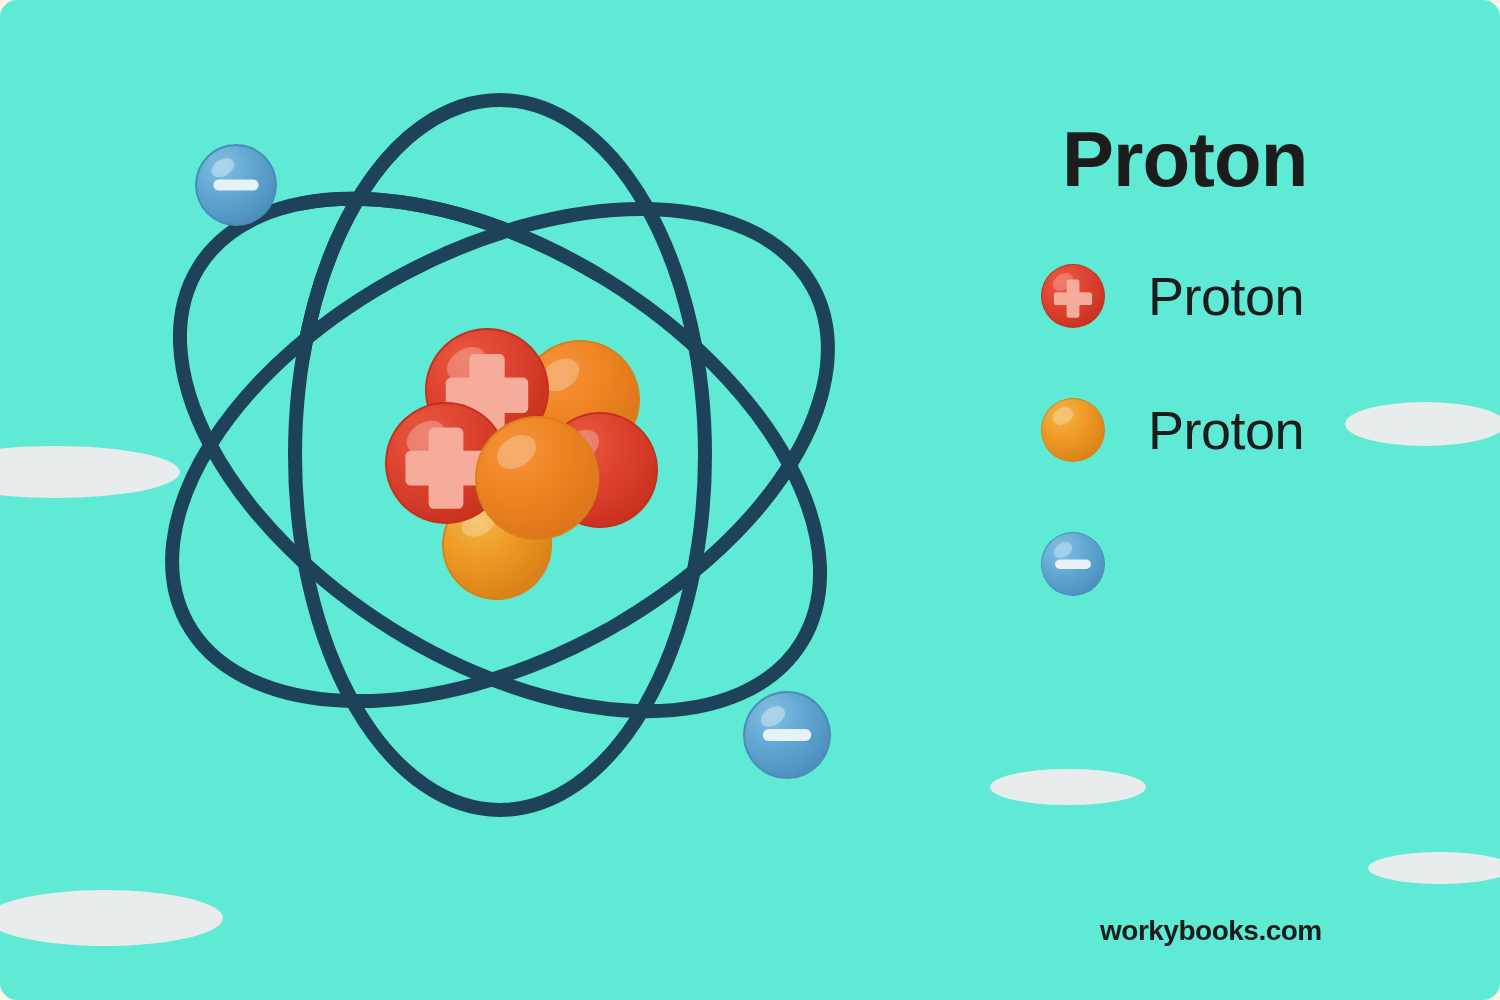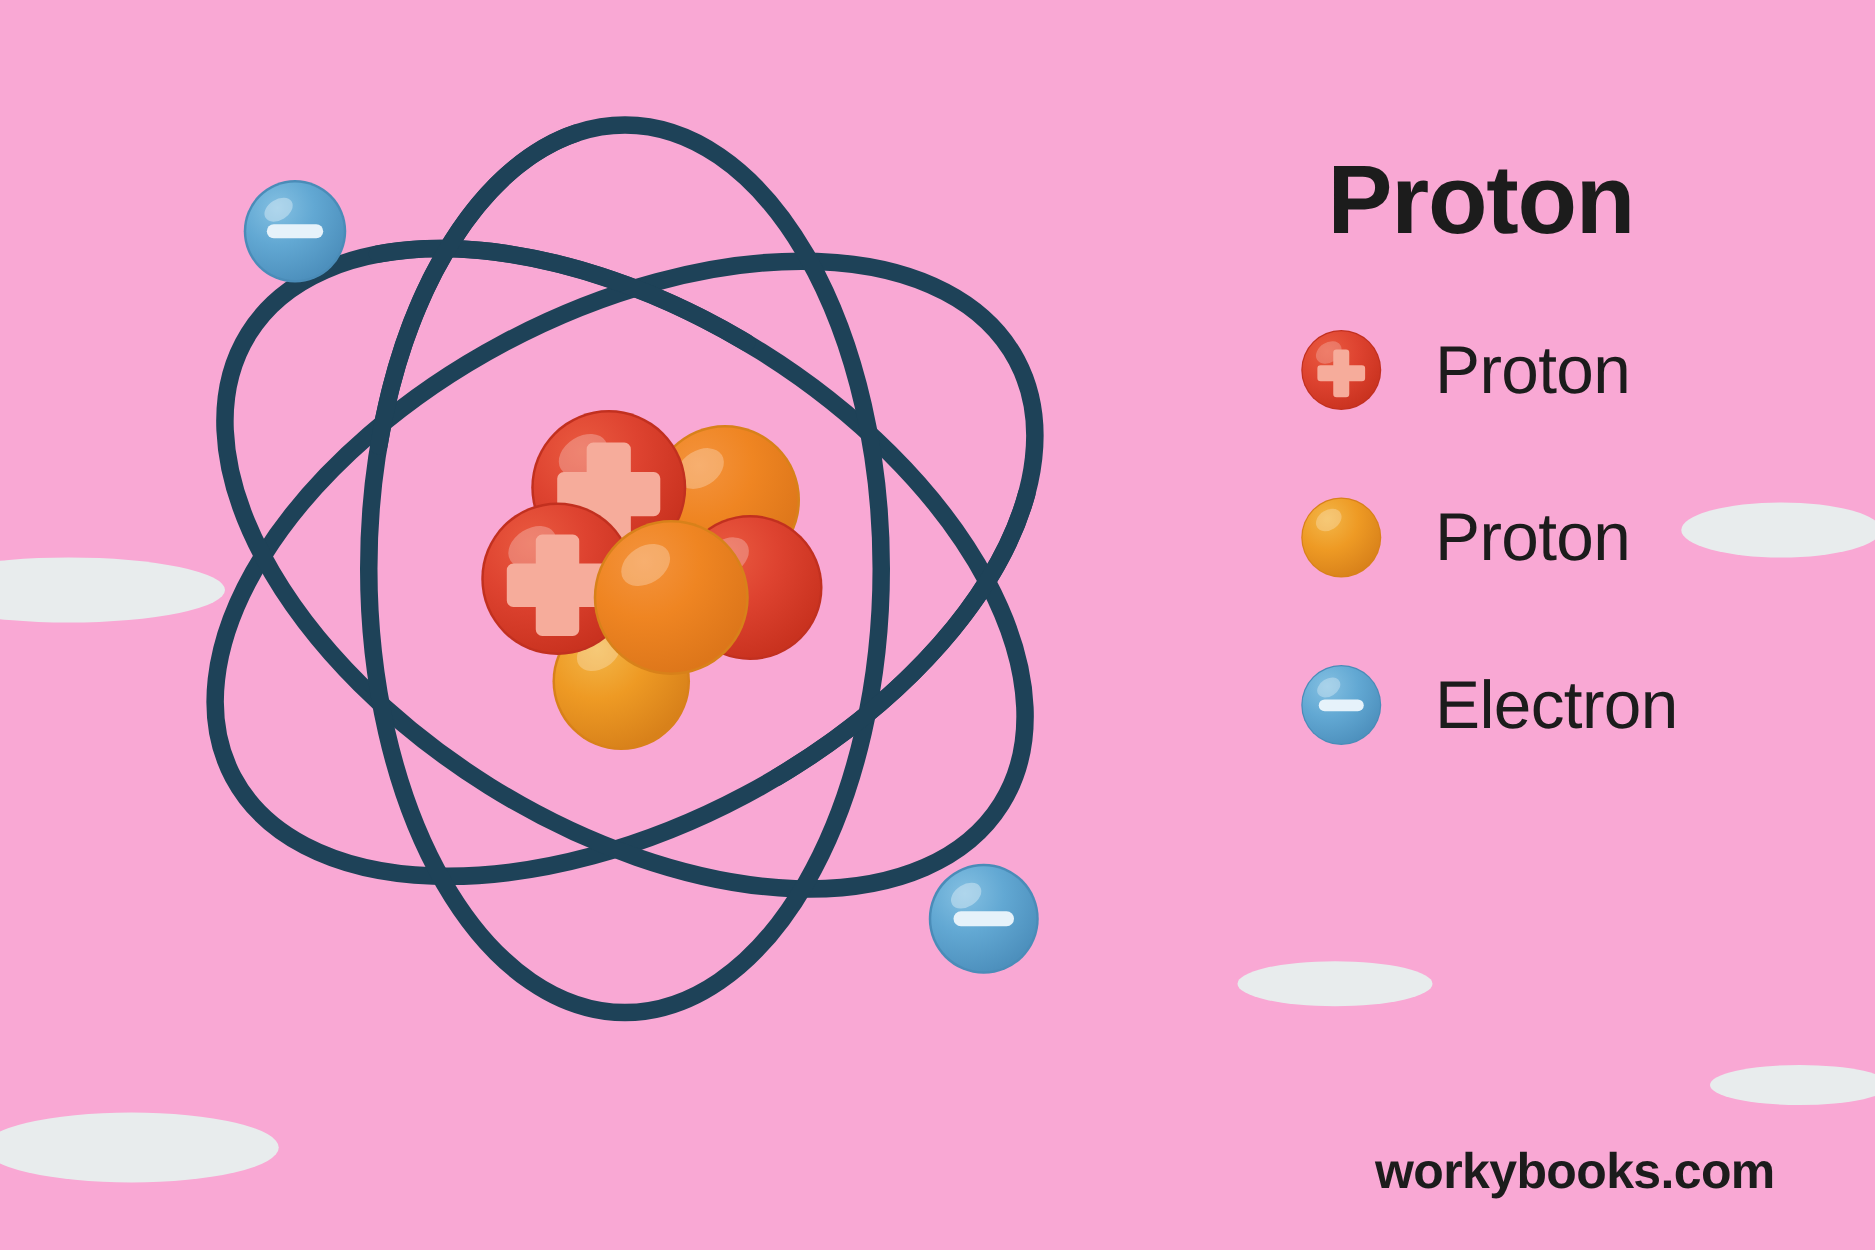--- a/index.html
+++ b/index.html
@@ -5,23 +5,24 @@
 <style>
   html, body {
     margin: 0;
     padding: 0;
     background: #fdf6e6;
   }
   .stage {
     position: relative;
     width: 1500px;
     height: 1000px;
-    background: #f9a8d4;
+    background: #5eead4;
     overflow: hidden;
     font-family: "Liberation Sans", "DejaVu Sans", sans-serif;
+    border-radius: 17px;
   }
   .bg-blobs {
     position: absolute;
     left: 0; top: 0;
     width: 1500px; height: 1000px;
     pointer-events: none;
   }
   .atom-svg {
     position: absolute;
     left: 0;
@@ -60,21 +61,21 @@
     font-weight: 500;
     color: #1c1c1c;
     line-height: 1;
     letter-spacing: -0.5px;
     white-space: nowrap;
   }
   .watermark {
     position: absolute;
     left: 1100px;
     top: 915px;
-    font-size: 40px;
+    font-size: 28px;
     font-weight: bold;
     color: #1c1c1c;
     letter-spacing: -0.5px;
     white-space: nowrap;
   }
 </style>
 </head>
 <body>
 
 <div class="stage">
@@ -234,19 +235,18 @@
         <ellipse cx="23" cy="19" rx="10" ry="7" fill="#ffffff" opacity="0.3" transform="rotate(-32 23 19)"></ellipse>
         <rect x="15" y="28.5" width="36" height="9.5" rx="4.75" fill="#e6f2fa"></rect>
         <defs>
           <radialGradient id="lgElectron" cx="32%" cy="26%" r="80%">
             <stop offset="0%" stop-color="#84c0e2"></stop>
             <stop offset="50%" stop-color="#62a8d3"></stop>
             <stop offset="100%" stop-color="#4d90bd"></stop>
           </radialGradient>
         </defs>
       </svg>
-      <span class="legend-label">Electron</span>
     </div>
   </div>
 
   <div class="watermark">workybooks.com</div>
 
 </div>
 
 </body></html>

